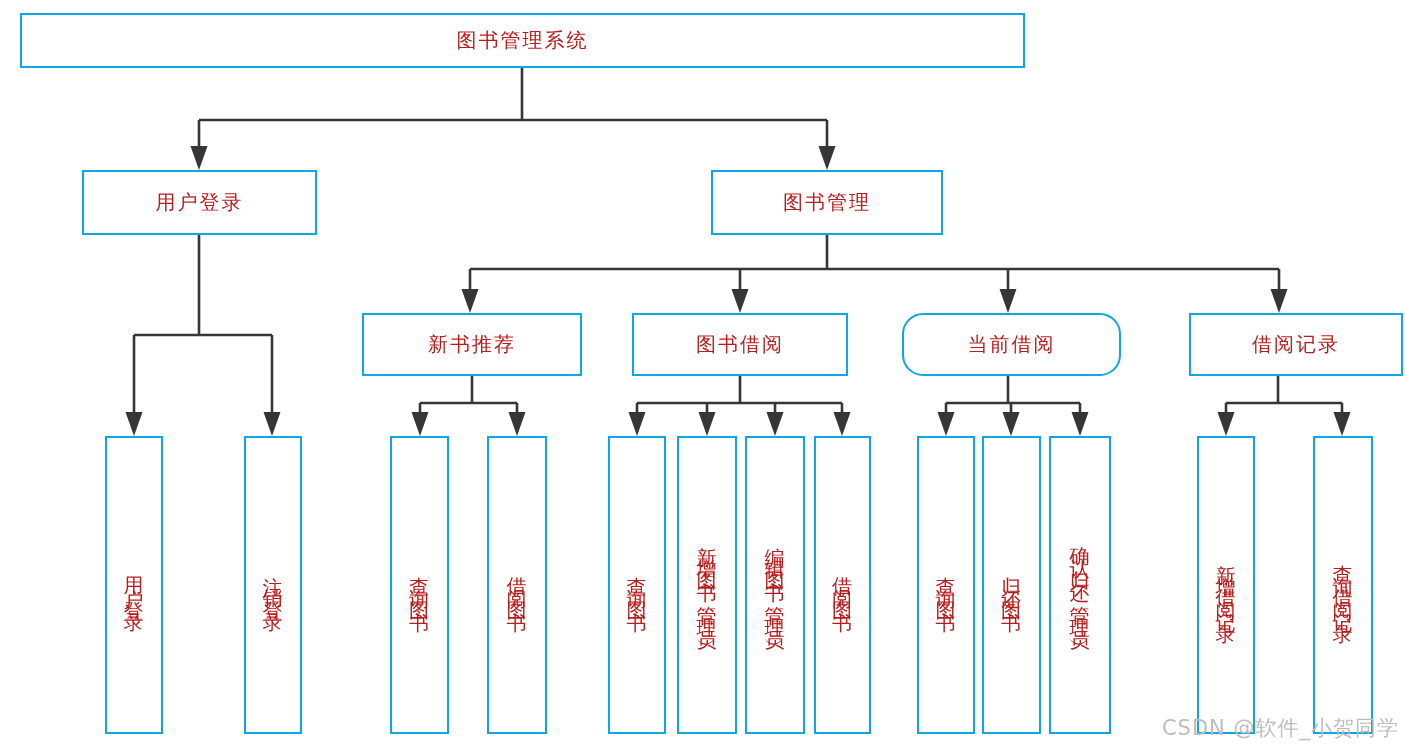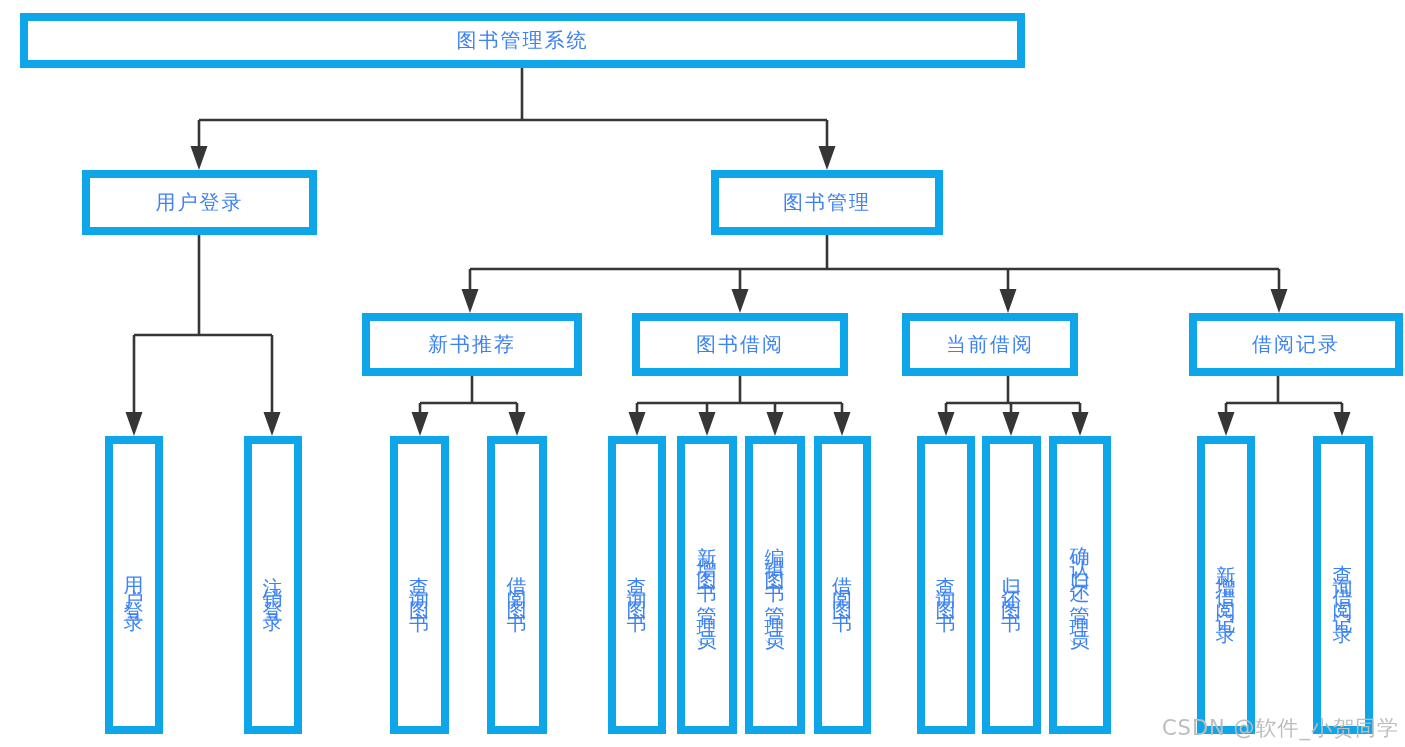--- a/index.html
+++ b/index.html
@@ -19,26 +19,26 @@
     position: absolute;
     left: 0;
     top: 0;
     width: 1405px;
     height: 747px;
     z-index: 1;
   }
   .node {
     position: absolute;
     box-sizing: border-box;
-    border: 8px solid #0ea5e9;
+    border: 2px solid #0ea5e9;
     background: #ffffff;
     display: flex;
     align-items: center;
     justify-content: center;
-    color: #3b82f6;
+    color: #b91c1c;
     z-index: 2;
   }
   .node.h {
     font-size: 20px;
     letter-spacing: 2px;
     white-space: nowrap;
   }
   .node.v {
     font-size: 20px;
   }
@@ -50,21 +50,21 @@
     white-space: nowrap;
   }
   
   .n-root   { left: 20px;  top: 13px;  width: 1005px; height: 55px; }
   
   .n-login  { left: 82px;  top: 170px; width: 235px; height: 65px; }
   .n-mgmt   { left: 711px; top: 170px; width: 232px; height: 65px; }
   
   .n-g0 { left: 362px;  top: 313px; width: 220px; height: 63px; }
   .n-g1 { left: 632px;  top: 313px; width: 216px; height: 63px; text-align: center; }
-  .n-g2 { left: 902px;  top: 313px; width: 176px; height: 63px; }
+  .n-g2 { left: 902px;  top: 313px; width: 219px; height: 63px; border-radius: 21px; }
   .n-g3 { left: 1171px; top: 313px; width: 214px; height: 63px; margin-left: 18px; }
   
   .leaf { top: 436px; height: 298px; }
   .n-l1a { left: 105px;  width: 58px; }
   .n-l1b { left: 244px;  width: 58px; }
   .n-l2a { left: 390px;  width: 59px; }
   .n-l2b { left: 487px;  width: 60px; }
   .n-l3a { left: 608px;  width: 58px; }
   .n-l3b { left: 677px;  width: 60px; }
   .n-l3c { left: 745px;  width: 60px; }

